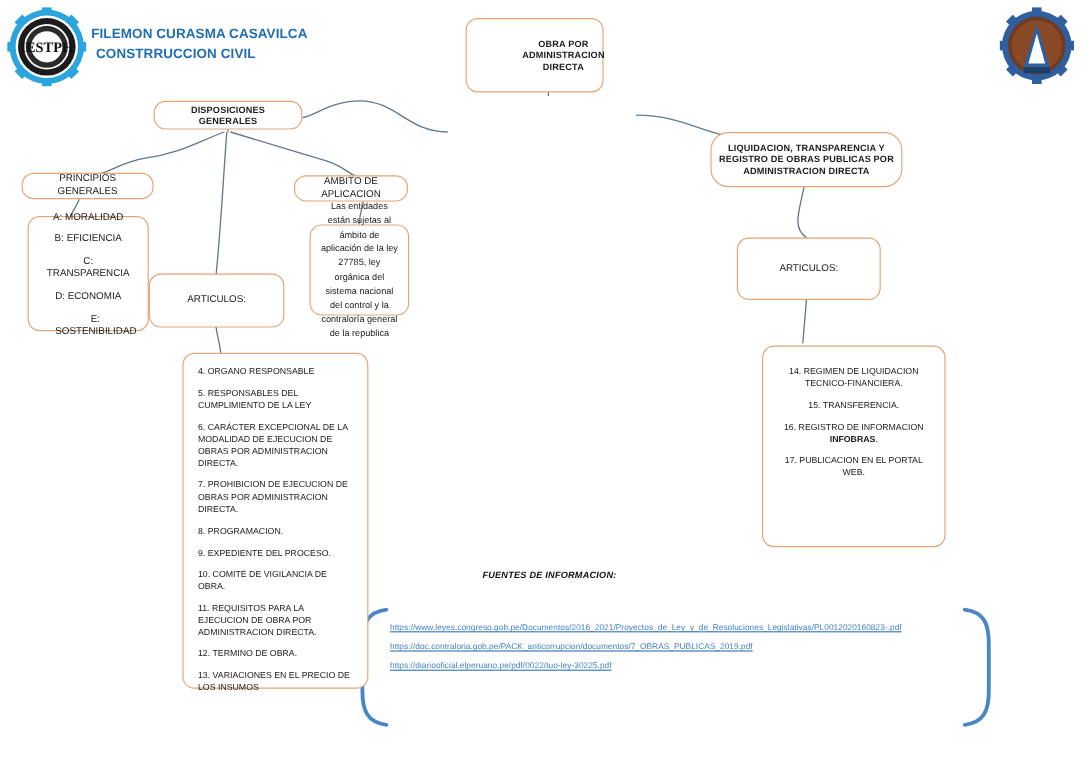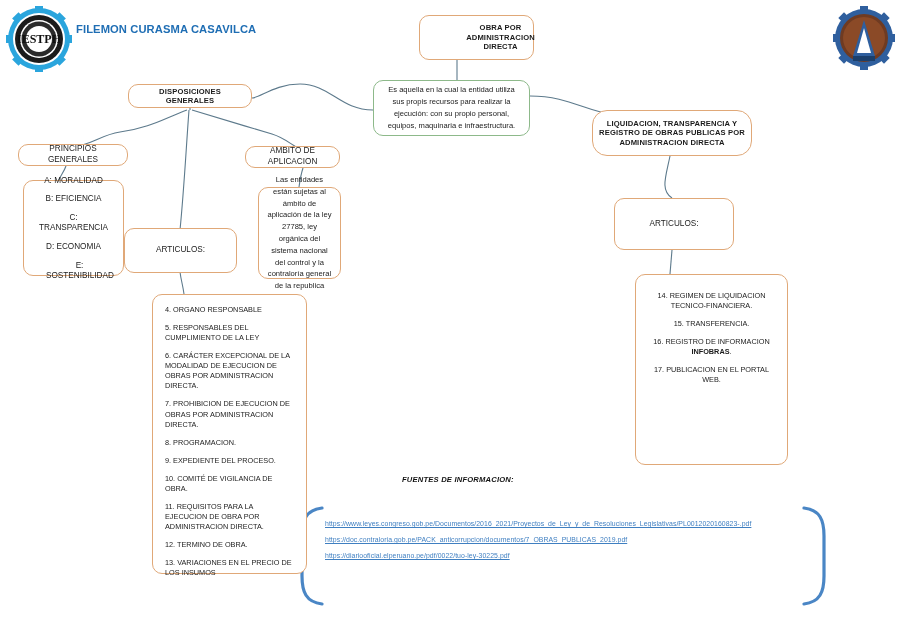--- a/index.html
+++ b/index.html
@@ -225,29 +225,27 @@
         <circle cx="31" cy="32" r="21" fill="#8b4a27"></circle>
         <path d="M31 14 L42 50 L20 50 Z" fill="#2f5f9e"></path>
         <path d="M31 22 L38 47 L24 47 Z" fill="#ffffff"></path>
         <rect x="20" y="50" width="22" height="5" fill="#1b3f6b"></rect>
       </g>
     </svg>
   </div>
 
   <div id="header-title">
     <div class="l1">FILEMON CURASMA CASAVILCA</div>
-  </div>
-
-  <div class="node" style="left:419px;top:15px;width:115px;height:45px;padding-left:48px;">
+    <div class="l2">CONSTRRUCCION CIVIL</div>
+  </div>
+
+  <div class="node" style="left:388px;top:15px;width:115px;height:62px;padding-left:48px;">
     <div class="node-title">OBRA POR ADMINISTRACION DIRECTA</div>
   </div>
 
-  <div class="node green" style="left:373px;top:80px;width:157px;height:56px;">
-    <div class="node-para">Es aquella en la cual la entidad utiliza sus propis recursos para realizar la ejecución: con su propio personal, equipos, maquinaria e infraestructura.</div>
-  </div>
 
   <div class="node" style="left:18px;top:144px;width:110px;height:22px;">
     <div class="node-plain">PRINCIPIOS GENERALES</div>
   </div>
 
   <div class="node" style="left:128px;top:84px;width:124px;height:24px;">
     <div class="node-title">DISPOSICIONES GENERALES</div>
   </div>
 
   <div class="node" style="left:23px;top:180px;width:101px;height:96px;">
@@ -278,33 +276,33 @@
         <li>12. TERMINO DE OBRA.</li>
         <li>13. VARIACIONES EN EL PRECIO DE LOS INSUMOS</li>
       </ul>
     </div>
   </div>
 
   <div class="node" style="left:245px;top:146px;width:95px;height:22px;">
     <div class="node-plain">AMBITO DE APLICACION</div>
   </div>
 
-  <div class="node" style="left:258px;top:187px;width:83px;height:92px;">
+  <div class="node" style="left:258px;top:187px;width:83px;height:76px;">
     <div class="node-para">Las entidades están sujetas al ámbito de aplicación de la ley 27785, ley orgánica del sistema nacional del control y la contraloría general de la republica</div>
   </div>
 
   <div class="node" style="left:592px;top:110px;width:160px;height:46px;border-radius:15px;">
     <div class="node-title">LIQUIDACION, TRANSPARENCIA Y REGISTRO DE OBRAS PUBLICAS POR ADMINISTRACION DIRECTA</div>
   </div>
 
   <div class="node" style="left:614px;top:198px;width:120px;height:52px;">
     <div class="node-plain">ARTICULOS:</div>
   </div>
 
-  <div class="node list-node" style="left:595px;top:274px;width:153px;height:191px;">
+  <div class="node list-node" style="left:595px;top:288px;width:153px;height:168px;">
     <div class="list-inner centered">
       <ul>
           <li>14. REGIMEN DE LIQUIDACION TECNICO-FINANCIERA.</li>
           <li>15. TRANSFERENCIA.</li>
           <li>16. REGISTRO DE INFORMACION <b class="strong">INFOBRAS</b>.</li>
           <li>17. PUBLICACION EN EL PORTAL WEB.</li>
         </ul>
     </div>
   </div>
 

